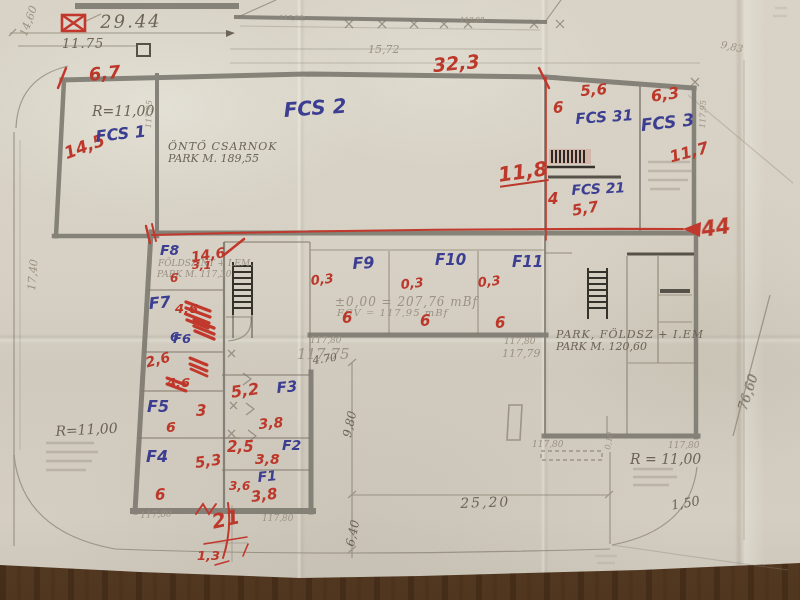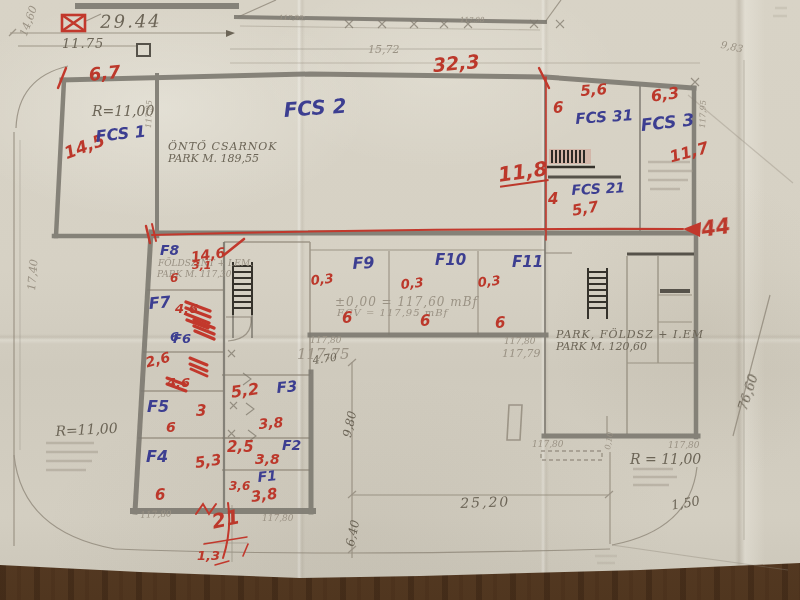--- a/index.html
+++ b/index.html
@@ -249,21 +249,21 @@
   <span class="lbl red" style="left:250px;top:490px;font-size:15px;transform:rotate(-8deg)">3,8</span>
   <span class="lbl red" style="left:210px;top:512px;font-size:20px;transform:rotate(-12deg)">21</span>
   <span class="lbl red" style="left:197px;top:549px;font-size:13px">1,3</span>
 
   <span class="lbl blue" style="left:352px;top:256px;font-size:16px;transform:rotate(-3deg)">F9</span>
   <span class="lbl blue" style="left:435px;top:253px;font-size:15px">F10</span>
   <span class="lbl blue" style="left:512px;top:255px;font-size:15px">F11</span>
   <span class="lbl red" style="left:310px;top:274px;font-size:13px;transform:rotate(-6deg)">0,3</span>
   <span class="lbl red" style="left:400px;top:278px;font-size:13px;transform:rotate(-6deg)">0,3</span>
   <span class="lbl red" style="left:477px;top:276px;font-size:13px;transform:rotate(-6deg)">0,3</span>
-  <span class="lbl faint" style="left:335px;top:296px;font-size:12px;letter-spacing:1px">±0,00 = 117,60 mBf</span>
+  <span class="lbl faint" style="left:335px;top:296px;font-size:12px;letter-spacing:1px">±0,00 = 207,76 mBf</span>
   <span class="lbl faint" style="left:337px;top:308px;font-size:10px;letter-spacing:1px">FCV = 117,95 mBf</span>
   <span class="lbl red" style="left:342px;top:311px;font-size:15px">6</span>
   <span class="lbl red" style="left:420px;top:314px;font-size:15px">6</span>
   <span class="lbl red" style="left:495px;top:316px;font-size:15px">6</span>
   <span class="lbl faint" style="left:310px;top:336px;font-size:9px">117,80</span>
   <span class="lbl faint" style="left:297px;top:347px;font-size:15px">117,75</span>
   <span class="lbl faint" style="left:504px;top:337px;font-size:9px">117,80</span>
   <span class="lbl faint" style="left:502px;top:348px;font-size:11px">117,79</span>
 
   <span class="lbl pencil" style="left:556px;top:329px;font-size:11px;letter-spacing:1px">PARK, FÖLDSZ + I.EM</span>

